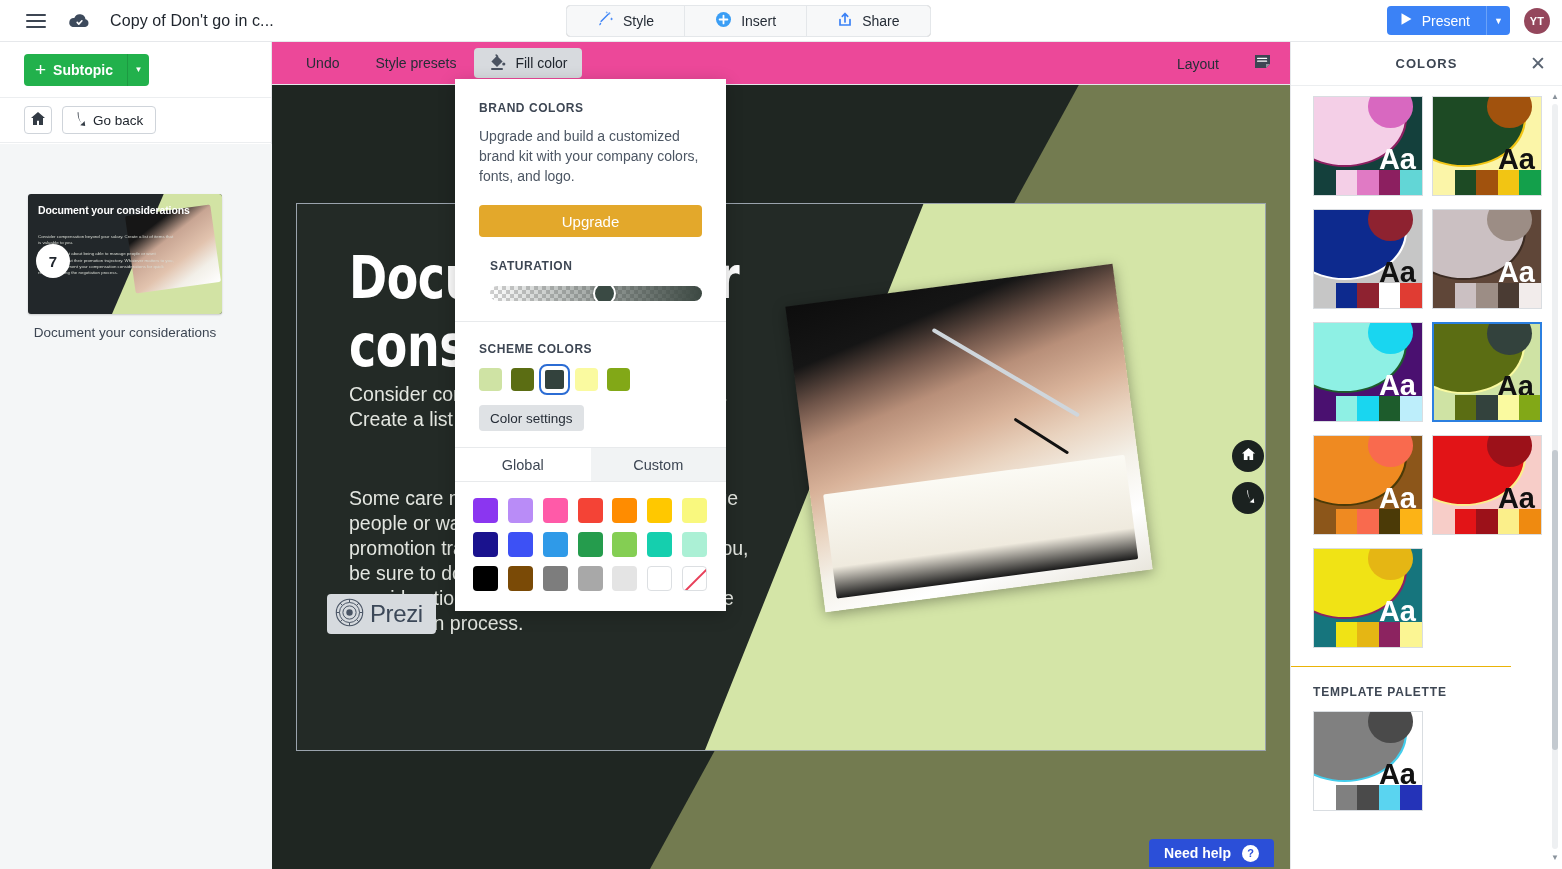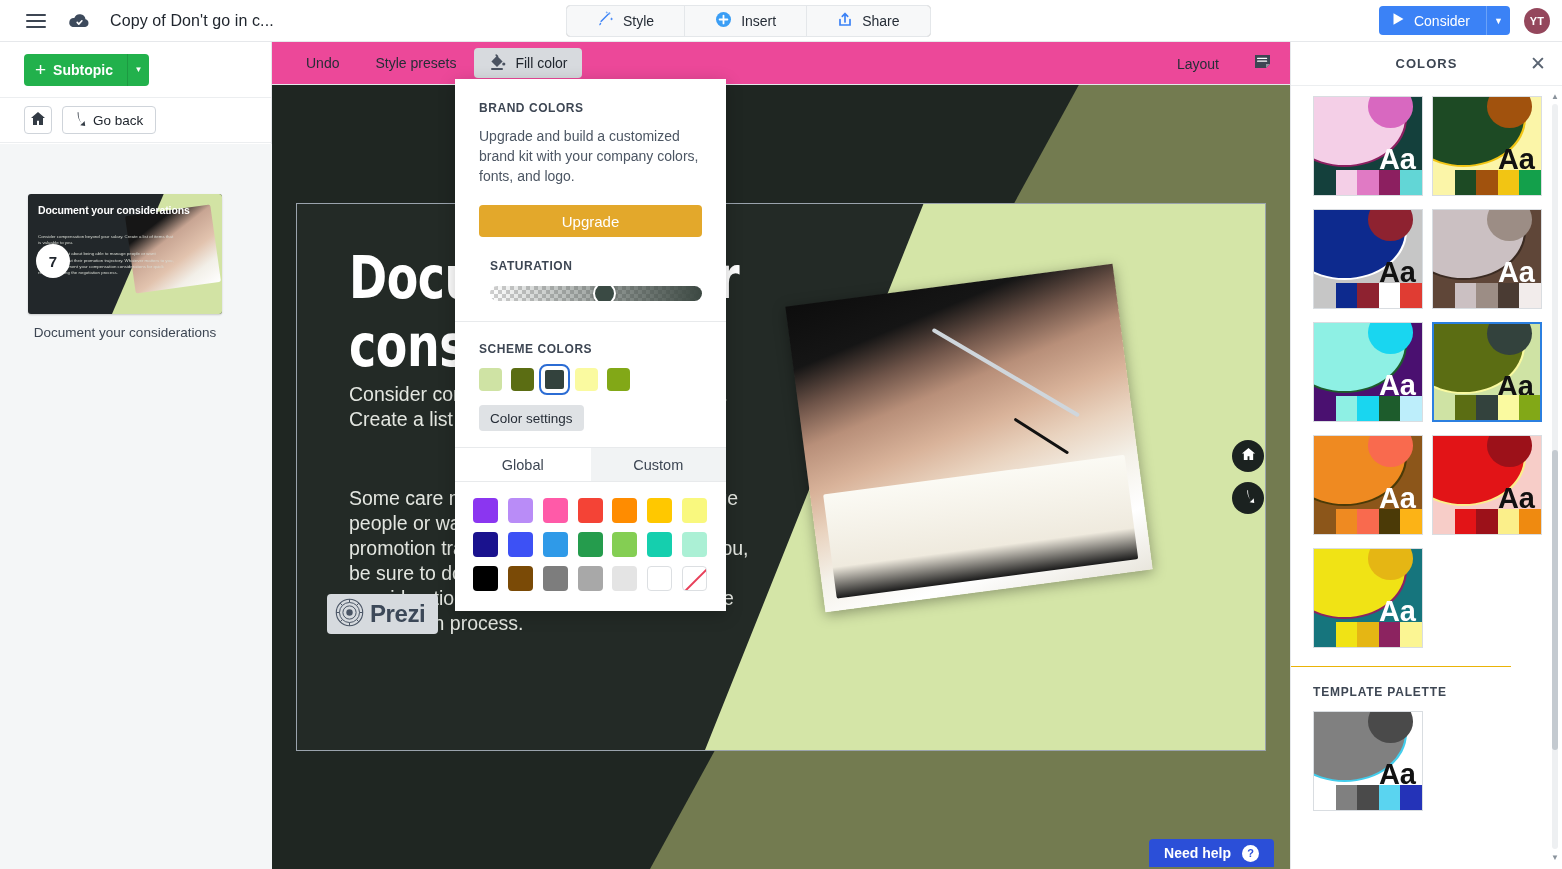--- a/index.html
+++ b/index.html
@@ -156,21 +156,21 @@
     position:absolute; left:52px; width:400px; color:#e3e6e0;
     font-size:19.5px; line-height:25px;
   }
   .slide-p1 { top:178px; }
   .slide-p2 { top:282px; width: 420px;}
   .prezi-badge {
     position:absolute; left:30px; top:390px; height:40px; background:#d6dade;
     border-radius:4px; display:flex; align-items:center; gap:6px; padding:0 13px 0 8px;
     cursor:pointer;
   }
-  .prezi-word { font-size:24px; font-weight:bold; color:#3c4858; letter-spacing:-.4px;}
+  .prezi-word { font-size:24px; font-weight:normal; color:#3c4858; letter-spacing:-.4px;}
   .floating-nav { position:absolute; right:26px; top:355px; display:flex; flex-direction:column; gap:10px;}
   .fnav-btn { width:32px;height:32px;border-radius:50%;background:#1b2220;display:flex;align-items:center;justify-content:center;cursor:pointer;}
   .need-help {
     position:absolute; right:16px; bottom:2px; height:28px; background:#2b4fd8;
     border-radius:4px 4px 0 0; display:flex; align-items:center; gap:11px; padding:0 15px;
     color:#fff; font-size:14px; font-weight:bold; cursor:pointer;
   }
   .nh-q { width:17px;height:17px;border-radius:50%;background:#fff;color:#2b4fd8;font-size:11px;font-weight:bold;display:flex;align-items:center;justify-content:center;}
 
   
@@ -300,21 +300,21 @@
       </div>
     </div>
 
     <div class="present-wrap">
       <div class="present-btn">
         <span>
           <svg width="13" height="14" viewBox="0 0 13 14">
               <path d="M1.5 1.2l10 5.8-10 5.8z" fill="#fff"></path>
             </svg>
         </span>
-        <span>Consider</span>
+        <span>Present</span>
       </div>
       <div class="present-caret">▼</div>
     </div>
     <div class="avatar">YT</div>
   </div>
 
   <div class="leftpanel">
     <div class="subtopic-row">
       <div class="subtopic-btn">
         <div class="subtopic-main">

